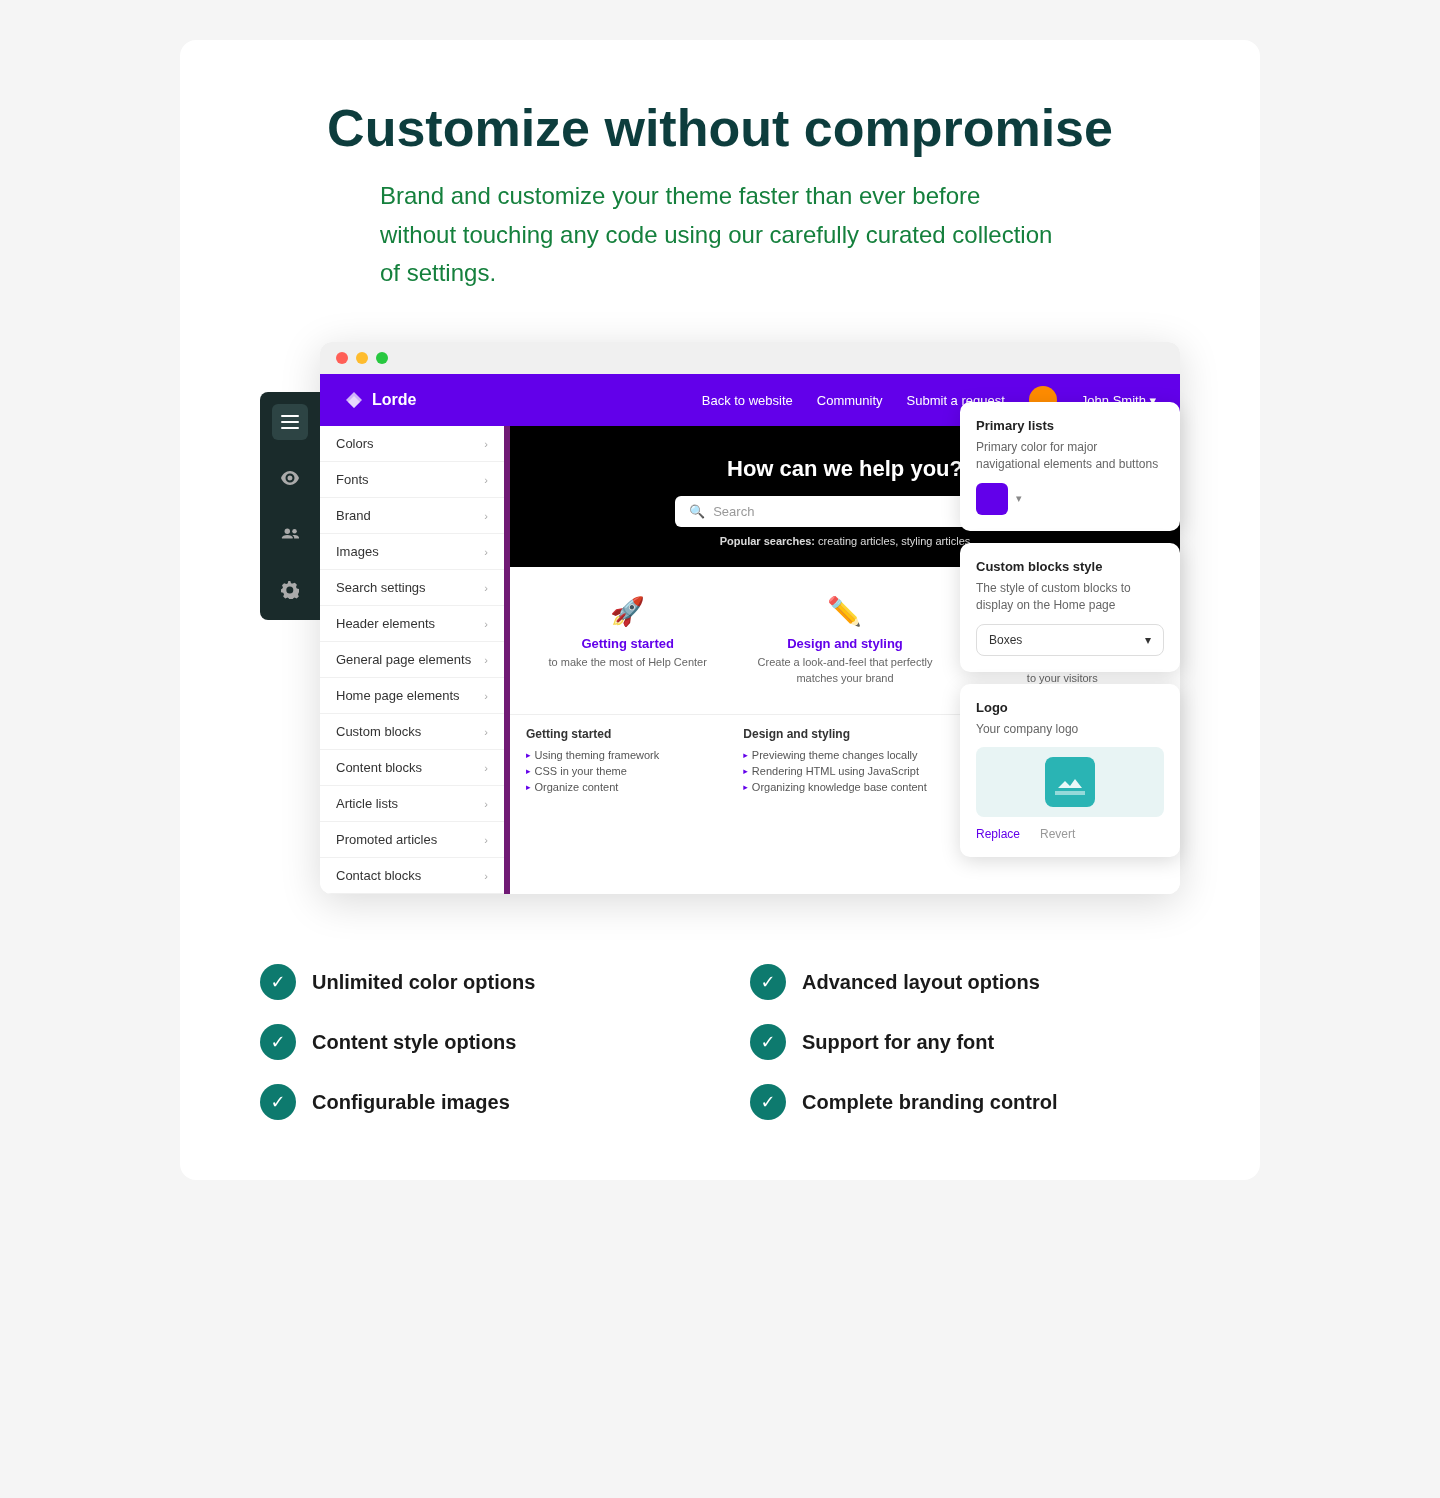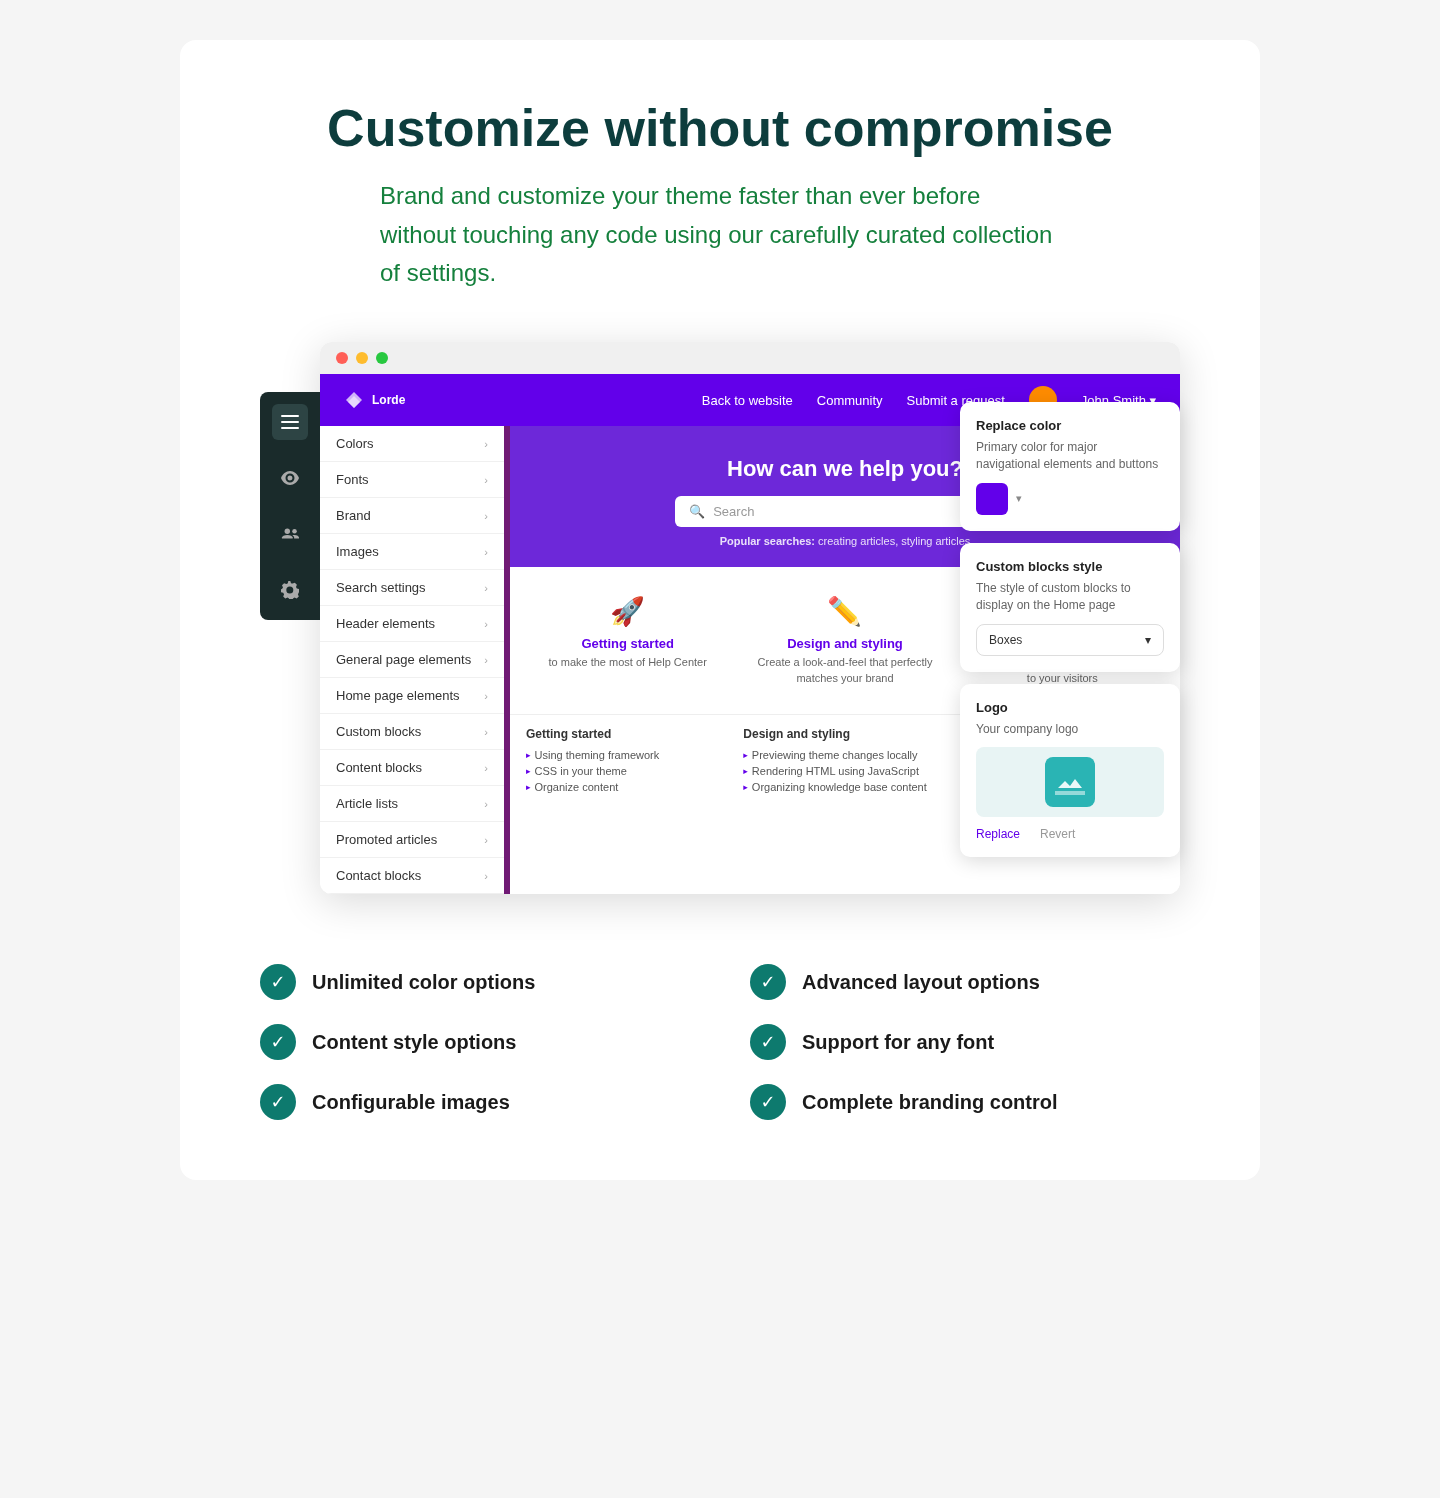--- a/index.html
+++ b/index.html
@@ -70,21 +70,21 @@
     .app-header {
       background: #6200ea;
       padding: 12px 24px;
       display: flex;
       align-items: center;
       justify-content: space-between;
     }
     .app-header-logo {
       color: #fff;
       font-weight: 700;
-      font-size: 12px;
+      font-size: 16px;
       display: flex;
       align-items: center;
       gap: 8px;
     }
     .app-header-nav {
       display: flex;
       align-items: center;
       gap: 24px;
       color: #fff;
       font-size: 13px;
@@ -134,21 +134,21 @@
       color: #aaa;
       font-size: 11px;
     }
     
     .main-content {
       flex: 1;
       background: #fff;
       overflow: hidden;
     }
     .hero-section {
-      background: #6d28d9;
+      background: #000000;
       padding: 30px 20px 20px;
       text-align: center;
       color: #fff;
     }
     .hero-section h2 {
       font-size: 22px;
       font-weight: 700;
       margin-bottom: 14px;
     }
     .search-box {
@@ -530,21 +530,21 @@
               <div class="link-item">Creating and editing articles</div>
             </div>
           </div>
         </div>
       </div>
     </div>
 
     <div class="popups-area">
 
       <div class="popup-card">
-        <div class="popup-title">Replace color</div>
+        <div class="popup-title">Primary lists</div>
         <div class="popup-desc">Primary color for major navigational elements and buttons</div>
         <div class="color-swatch-row">
           <div class="color-swatch"></div>
           <span class="swatch-chevron">▾</span>
         </div>
       </div>
 
       <div class="popup-card">
         <div class="popup-title">Custom blocks style</div>
         <div class="popup-desc">The style of custom blocks to display on the Home page</div>

